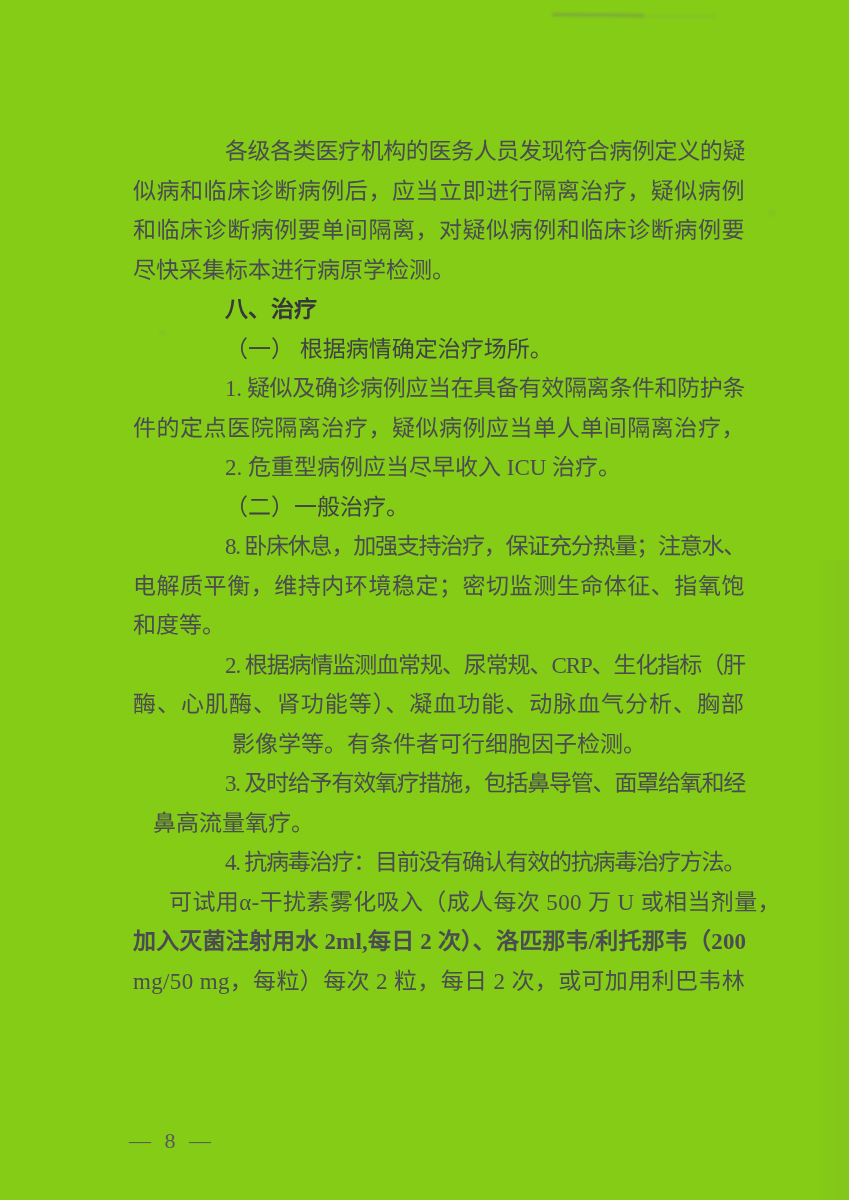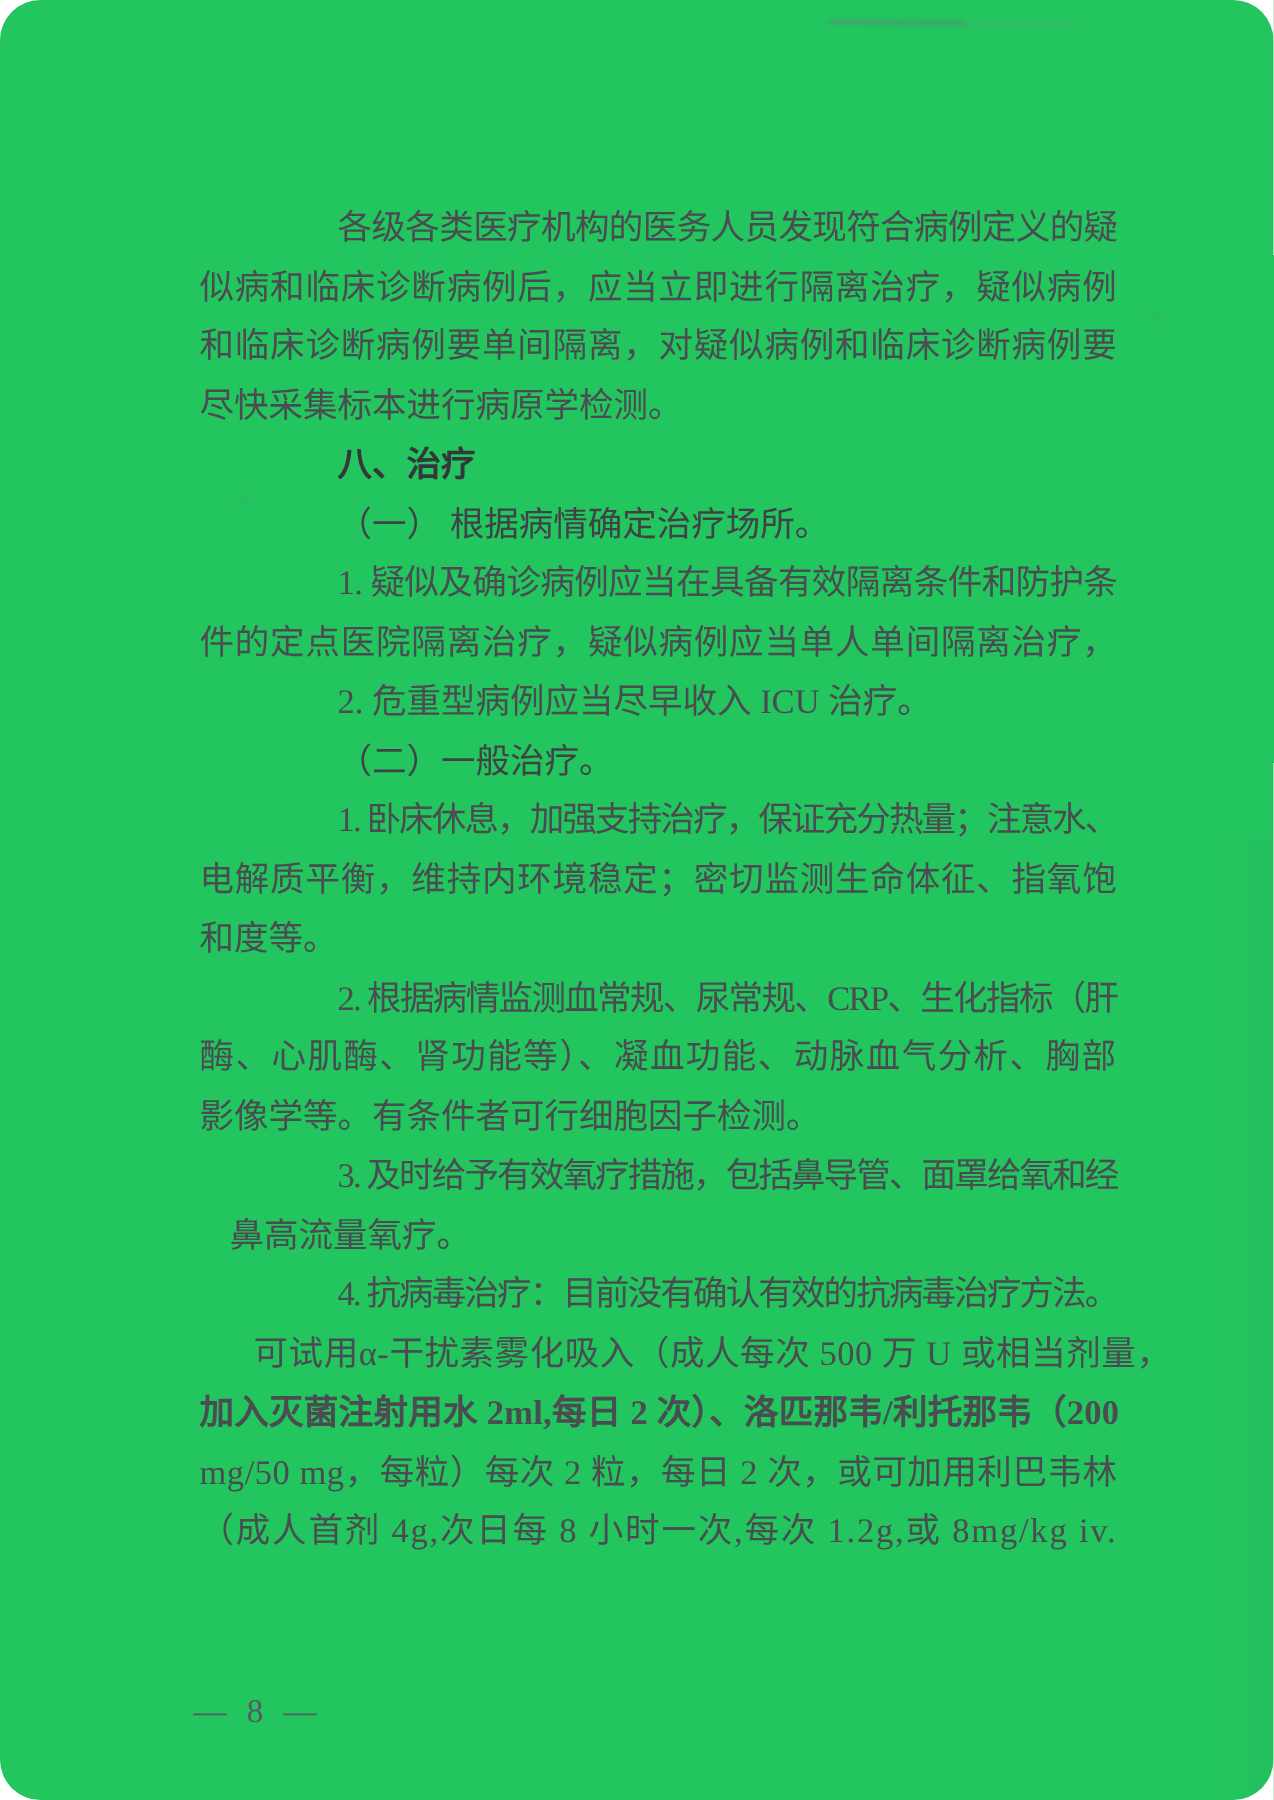--- a/index.html
+++ b/index.html
@@ -103,21 +103,21 @@
     font-size: 22px;
     line-height: 26px;
     color: #595a5f;
     letter-spacing: 4px;
     font-family: "Liberation Serif", "DejaVu Serif", serif;
   }
 </style>
 </head>
 <body>
 
-<div class="page" style="background: #22c55e; border-radius: 27px;">
+<div class="page" style="background: #84cc16;">
   <div class="smudge-top-1"></div>
   <div class="smudge-top-2"></div>
   <div class="speck-1"></div>
   <div class="speck-2"></div>
   <div class="edge-shade"></div>
 
   <div class="content" id="content">
       <div class="paragraph body">
         <div class="line indent full" style="color: rgb(75, 76, 81);"><span class="line-text" style="letter-spacing: -0.391px;">各级各类医疗机构的医务人员发现符合病例定义的疑</span></div>
         <div class="line full" style="color: rgb(75, 76, 81);"><span class="line-text" style="letter-spacing: 0.538px;">似病和临床诊断病例后，应当立即进行隔离治疗，疑似病例</span></div>
@@ -134,36 +134,35 @@
         <div class="line indent full" style="color: rgb(75, 76, 81);"><span class="line-text" style="letter-spacing: -0.36px;">1. 疑似及确诊病例应当在具备有效隔离条件和防护条</span></div>
         <div class="line full" style="color: rgb(75, 76, 81);"><span class="line-text" style="letter-spacing: 0.538px;">件的定点医院隔离治疗，疑似病例应当单人单间隔离治疗，</span></div>
       </div>
       <div class="paragraph body">
         <div class="line indent" style="color: rgb(75, 76, 81);"><span class="line-text">2. 危重型病例应当尽早收入 ICU 治疗。</span></div>
       </div>
       <div class="paragraph subheading">
         <div class="line indent"><span class="line-text">（二）一般治疗。</span></div>
       </div>
       <div class="paragraph body">
-        <div class="line indent full" style="color: rgb(75, 76, 81);"><span class="line-text" style="letter-spacing: -1.231px;">1. 卧床休息，加强支持治疗，保证充分热量；注意水、</span></div>
+        <div class="line indent full" style="color: rgb(75, 76, 81);"><span class="line-text" style="letter-spacing: -1.231px;">8. 卧床休息，加强支持治疗，保证充分热量；注意水、</span></div>
         <div class="line full" style="color: rgb(75, 76, 81);"><span class="line-text" style="letter-spacing: 0.538px;">电解质平衡，维持内环境稳定；密切监测生命体征、指氧饱</span></div>
         <div class="line" style="color: rgb(75, 76, 81);"><span class="line-text">和度等。</span></div>
       </div>
       <div class="paragraph body">
         <div class="line indent full" style="color: rgb(75, 76, 81);"><span class="line-text" style="letter-spacing: -1.092px;">2. 根据病情监测血常规、尿常规、CRP、生化指标（肝</span></div>
         <div class="line full" style="color: rgb(75, 76, 81);"><span class="line-text" style="letter-spacing: 0.981px;">酶、心肌酶、肾功能等）、凝血功能、动脉血气分析、胸部</span></div>
-        <div class="line" style="color: rgb(75, 76, 81);"><span class="line-text">影像学等。有条件者可行细胞因子检测。</span></div>
+        <div class="line" style="color: rgb(75, 76, 81); text-align: center;"><span class="line-text">影像学等。有条件者可行细胞因子检测。</span></div>
       </div>
       <div class="paragraph body">
         <div class="line indent full" style="color: rgb(75, 76, 81);"><span class="line-text" style="letter-spacing: -1.231px; text-align: center;">3. 及时给予有效氧疗措施，包括鼻导管、面罩给氧和经</span></div>
         <div class="line" style="color: rgb(75, 76, 81); margin-left: 20px;"><span class="line-text">鼻高流量氧疗。</span></div>
       </div>
       <div class="paragraph body">
         <div class="line indent full" style="color: rgb(75, 76, 81);"><span class="line-text" style="letter-spacing: -1.231px;">4. 抗病毒治疗：目前没有确认有效的抗病毒治疗方法。</span></div>
         <div class="line full" style="color: rgb(75, 76, 81);"><span class="line-text" style="letter-spacing: 0.38px; margin-left: 36px;">可试用α-干扰素雾化吸入（成人每次 500 万 U 或相当剂量，</span></div>
         <div class="line full" style="color: rgb(75, 76, 81); font-weight: bold;"><span class="line-text" style="letter-spacing: 0.186px;">加入灭菌注射用水 2ml,每日 2 次）、洛匹那韦/利托那韦（200</span></div>
         <div class="line full" style="color: rgb(75, 76, 81);"><span class="line-text" style="letter-spacing: 0.355px;">mg/50 mg，每粒）每次 2 粒，每日 2 次，或可加用利巴韦林</span></div>
-        <div class="line full" style="color: rgb(75, 76, 81);"><span class="line-text" style="letter-spacing: 1.202px;">（成人首剂 4g,次日每 8 小时一次,每次 1.2g,或 8mg/kg iv.</span></div>
       </div>
     </div>
 
   <div class="footer" style="color: rgb(89, 90, 95);">— 8 —</div>
 </div>
 
 </body></html>

